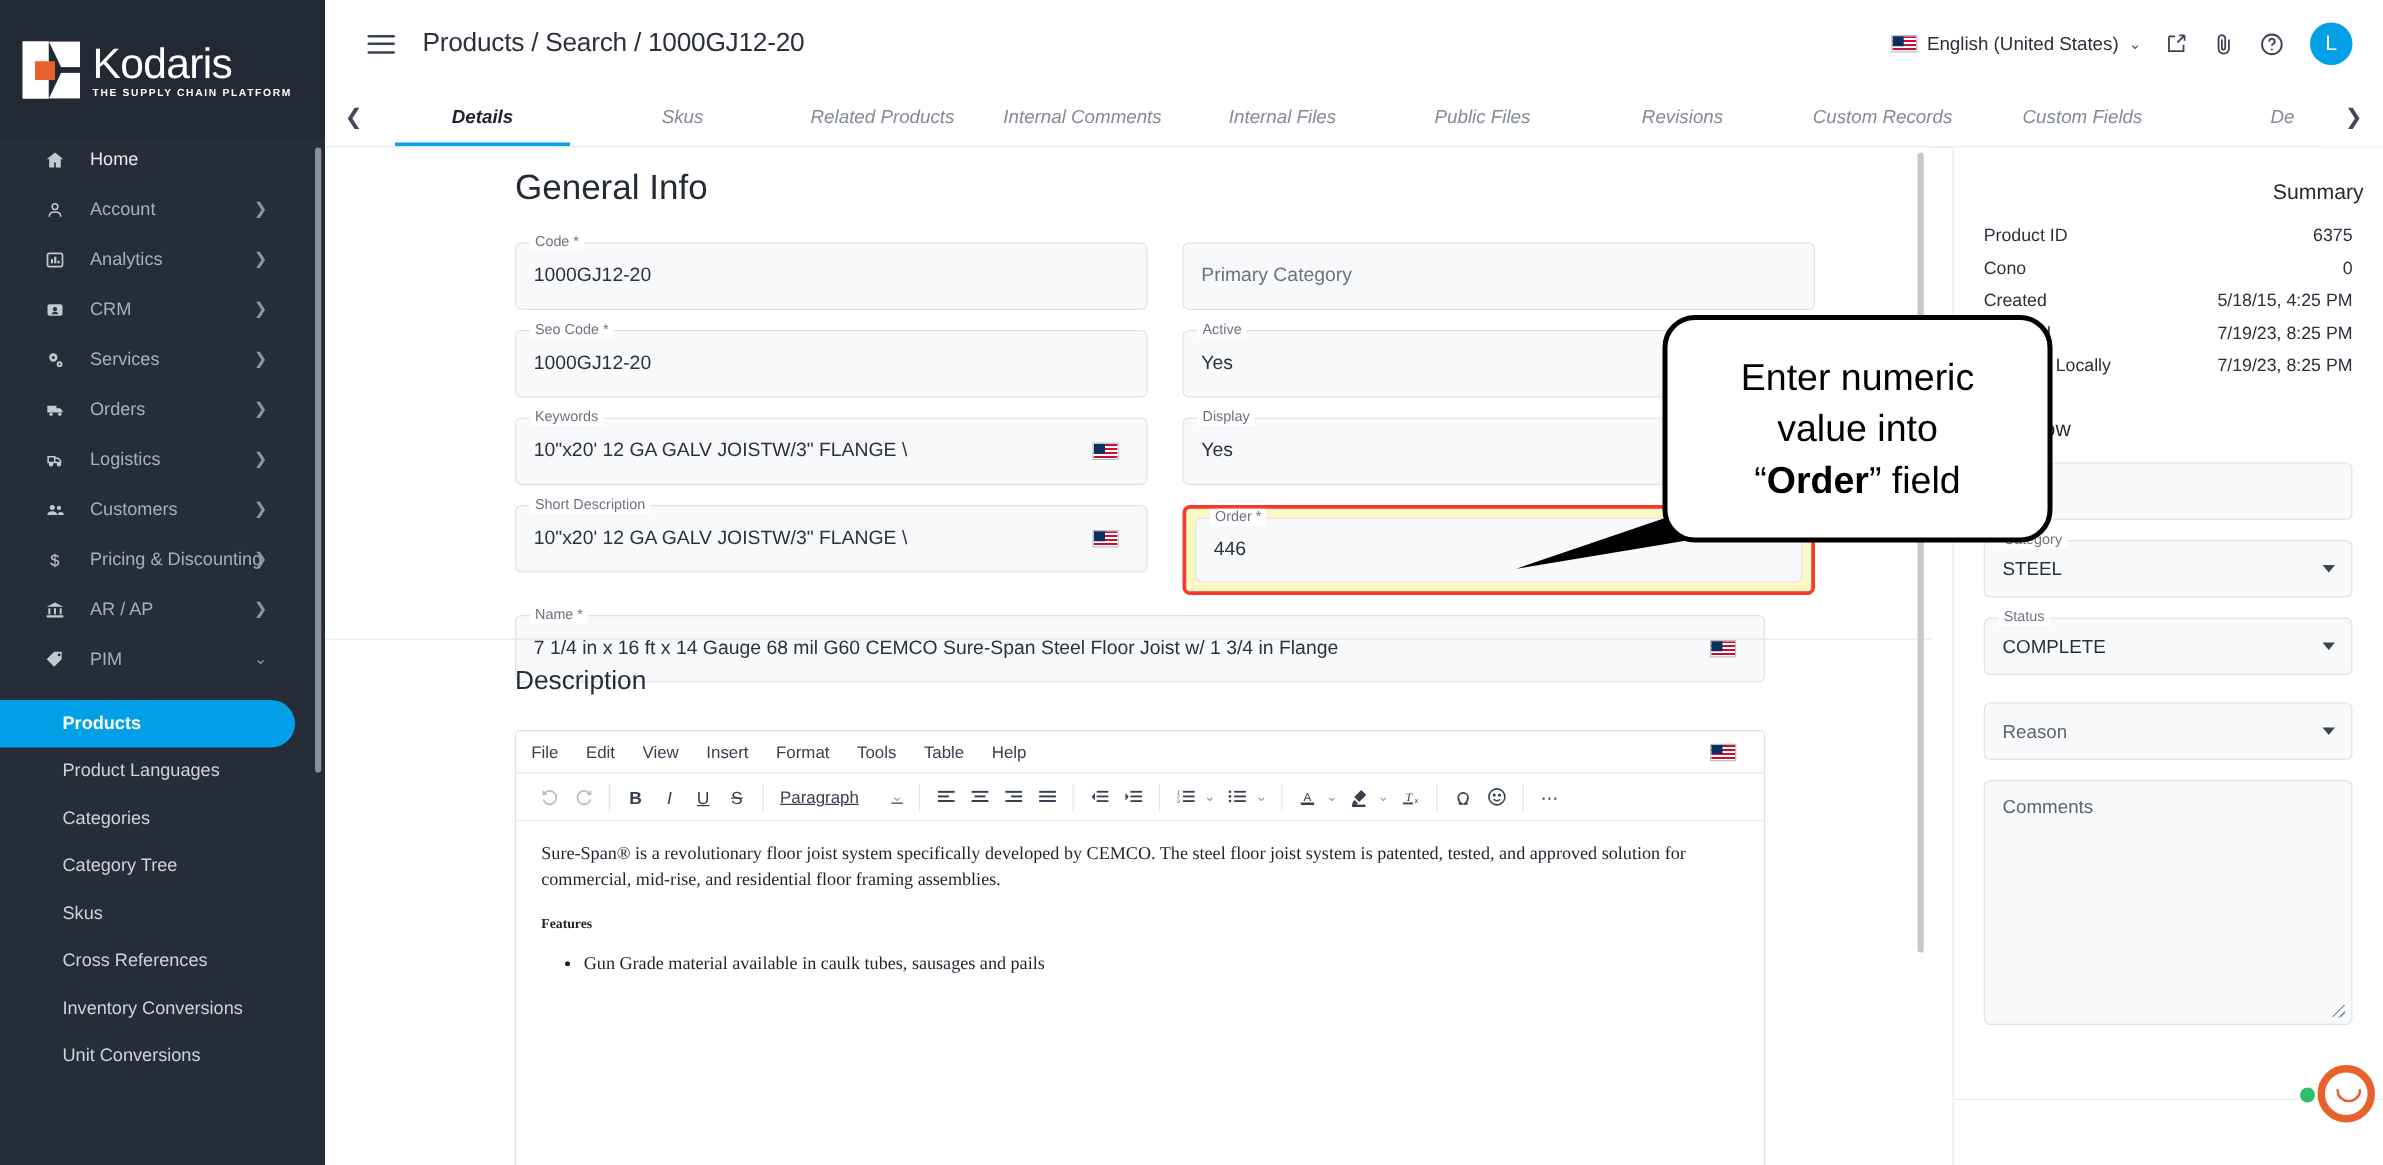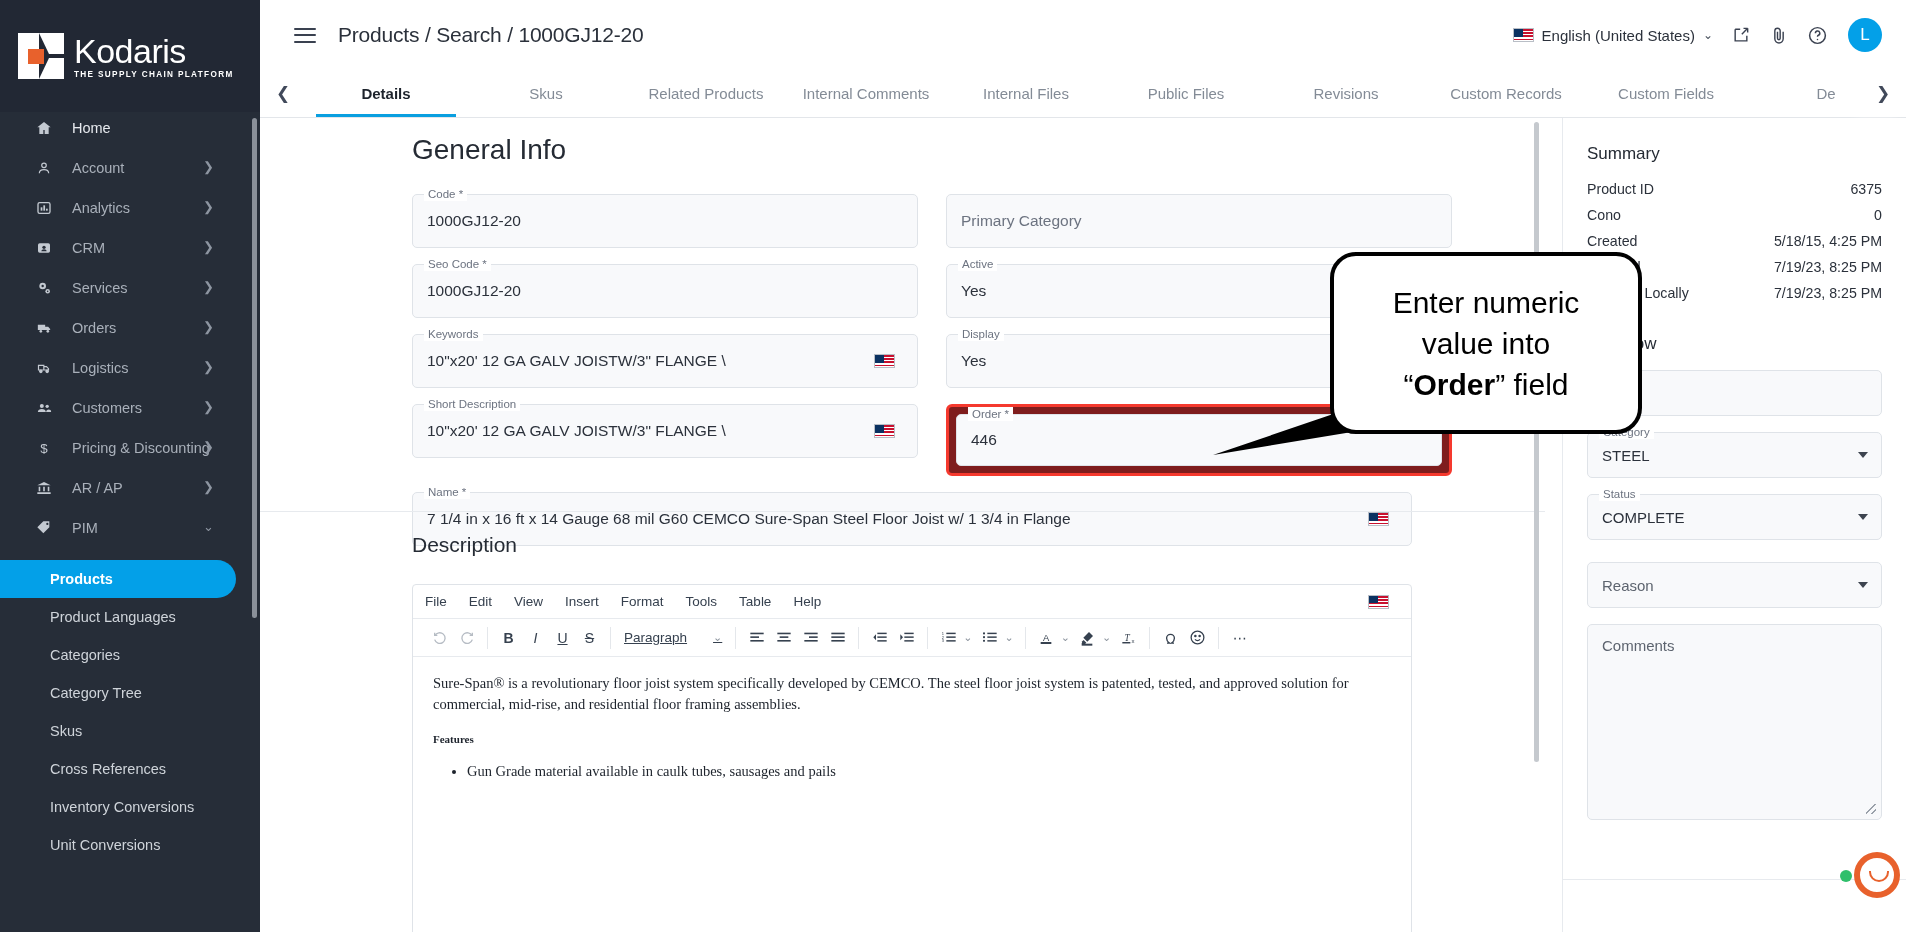--- a/index.html
+++ b/index.html
@@ -145,20 +145,21 @@
     color: #41495a; font-size: 17px; cursor: pointer; flex: 0 0 auto;
   }
   .tab-strip {
     flex: 1; display: flex; align-items: stretch; overflow: hidden; position: relative;
   }
   .tab {
     display: flex; align-items: center; justify-content: center;
     padding: 0 4px; font-size: 15px; color: #838b96;
     cursor: pointer; position: relative; white-space: nowrap; flex: 0 0 auto;
     width: 160px;
+    font-style: italic;
   }
   .tab.active { color: #1d232c; font-weight: 700; }
   .tab.active::after {
     content: ""; position: absolute; left: 10px; right: 10px; bottom: 0;
     height: 3px; background: #0a9fe0;
   }
   .tab-arrow.right {
     background: #fff; box-shadow: -7px 0 9px -3px rgba(255,255,255,0.95);
     z-index: 3;
   }
@@ -196,21 +197,21 @@
   .field .fval { font-size: 15.5px; color: #2b313b; white-space: nowrap; }
   .field .fplace { font-size: 15.5px; color: #6c7380; }
   .field .fflag { position: absolute; right: 14px; top: 50%; transform: translateY(-50%); }
   .field.wide { grid-column: 1 / span 2; width: 1000px; }
   .field.no-label { }
 
   .order-wrap {
     position: relative;
     padding: 7px;
     border: 3px solid #f5392e; border-radius: 6px;
-    background: #7f1d1d;
+    background: #fef9c3;
   }
   .order-wrap .field { height: 52px; }
 
   .desc-sep {
     position: absolute; left: 0; top: 393px; width: 1285px; height: 1px; background: #e7eaee;
   }
   .desc-title {
     position: absolute; left: 152px; top: 415px;
     font-size: 21px; color: #252b34;
   }
@@ -251,21 +252,21 @@
   .ed-body ul { margin: 16px 0 0 34px; }
   .ed-body li { font-size: 14.5px; line-height: 21px; color: #1d232c; }
 
   
   .rightpanel {
     position: absolute; left: 1562px; top: 118px;
     width: 344px; height: 814px; background: #fff;
     border-left: 1px solid #e7eaee; overflow: hidden;
   }
   .rp-title {
-    font-size: 17px; color: #252b34; margin: 26px 15px 0 24px;
+    font-size: 17px; color: #252b34; margin: 26px 15px 0 24px; text-align: right;
   }
   .summary-rows { margin: 12px 24px 0 24px; text-align: right; }
   .srow {
     display: flex; justify-content: space-between; align-items: baseline;
     font-size: 14.2px; color: #2b313b; padding: 5px 0;
   }
   .srow .sk { color: #2b313b; }
   .srow .sv { color: #2b313b; }
   .rp-title2 { font-size: 17px; color: #252b34; margin: 28px 0 0 24px; }
   .rp-fields { margin: 16px 24px 0 24px; }

